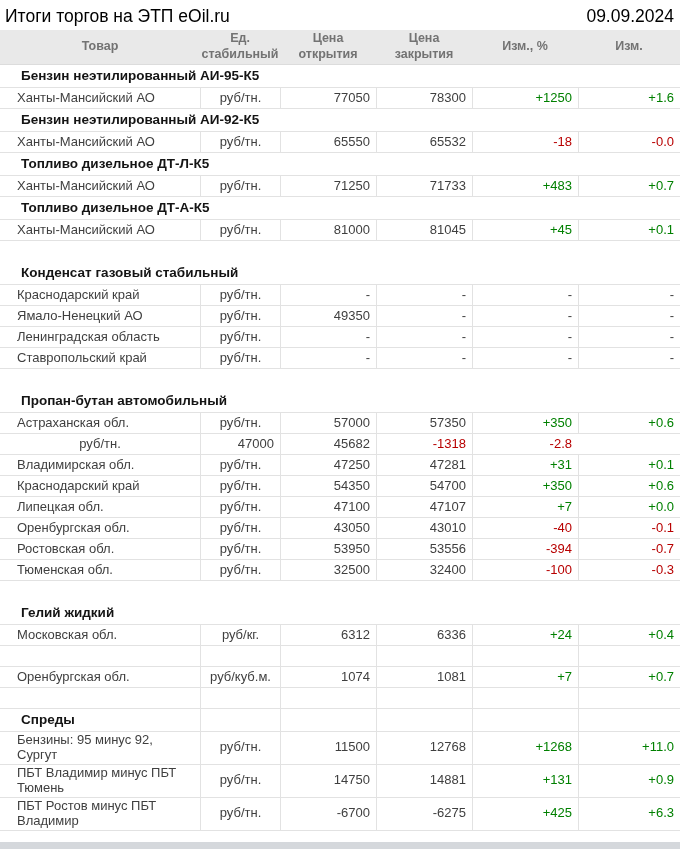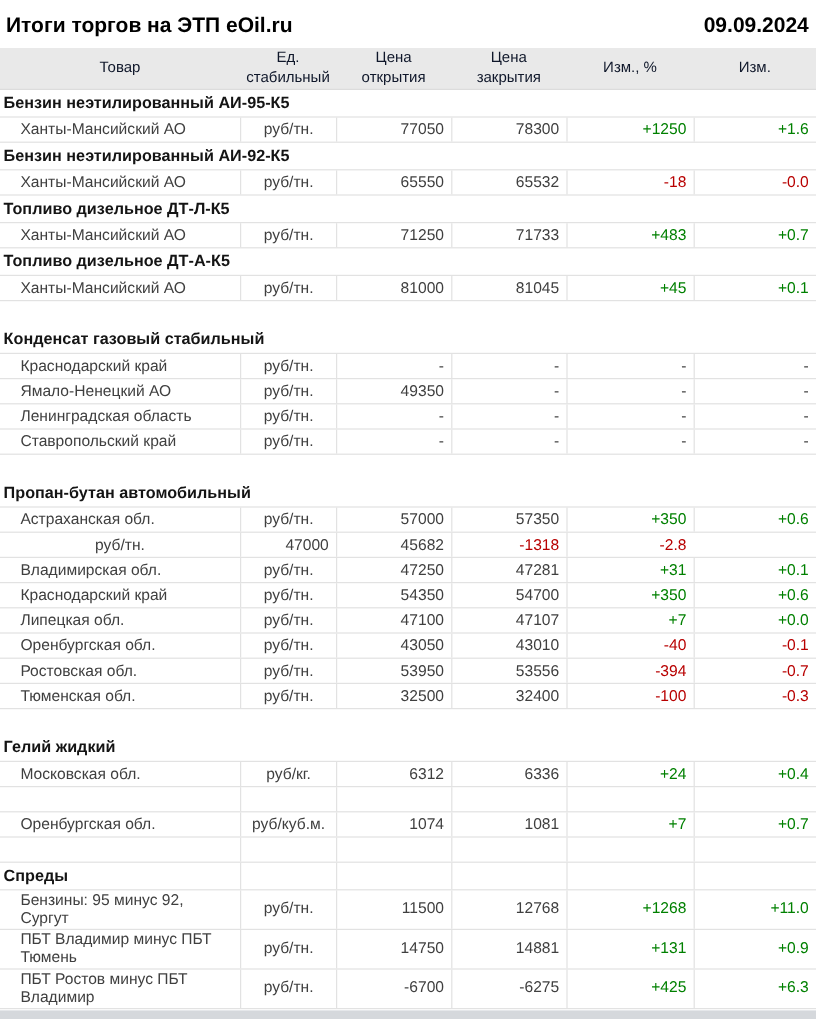--- a/index.html
+++ b/index.html
@@ -1,31 +1,31 @@
 <!DOCTYPE html>
 <html style="--positive: #008000; --negative: #b80000; --header-bg: #e9e9e9; --border: #e2e2e2; --footer: #d5d8dc;"><head>
 <meta charset="utf-8">
 <style>
   *{box-sizing:border-box;margin:0;padding:0}
   html,body{width:680px;height:849px;background:#fff;overflow:hidden}
   body{font-family:"Liberation Sans",sans-serif;color:#3f3f3f;display:flex;flex-direction:column}
 
   .title-bar{display:flex;justify-content:space-between;align-items:center;
-    height:40px;padding:2px 6px 0 5px;font-weight:bold;font-size:17.5px;color:#000}
+    height:30px;padding:2px 6px 0 5px;font-weight:normal;font-size:17.5px;color:#000}
 
   .grid{display:grid;grid-template-columns:200px 80px 96px 96px 106px 102px}
 
   .thead{background:var(--header-bg,#e9e9e9);height:35px;border-bottom:1px solid #dcdcdc;
-    font-size:12.5px;font-weight:normal;color:#0f172a}
+    font-size:12.5px;font-weight:bold;color:#737373}
   .thead .hcell{display:flex;align-items:center;justify-content:center;text-align:center;
     line-height:1.25;padding:0 8px}
 
   .row{border-bottom:1px solid var(--border,#e2e2e2)}
   .row-section{min-height:23px;font-weight:bold;color:#141414;font-size:13.5px}
-  .row-section .cell{padding-left:3px;white-space:nowrap;overflow:visible}
+  .row-section .cell{padding-left:21px;white-space:nowrap;overflow:visible}
   .row-data{min-height:21px;font-size:13px}
   .row-empty{height:21px}
   .row-empty.clean{border-bottom:none}
 
   .cell{display:flex;align-items:center;padding:1px 6px;line-height:1.15}
   .cell.span{grid-column:1/-1}
   .c0{justify-content:flex-start;padding-left:17px;white-space:normal}
   .c1{justify-content:center}
   .c2,.c3,.c4,.c5{justify-content:flex-end}
   .row-data .cell + .cell{border-left:1px solid var(--border,#e2e2e2)}

